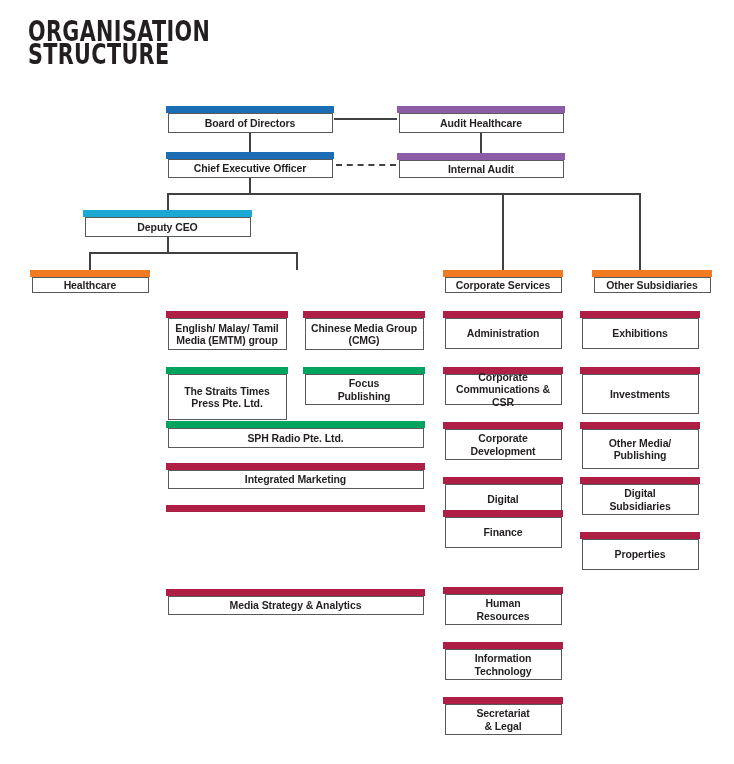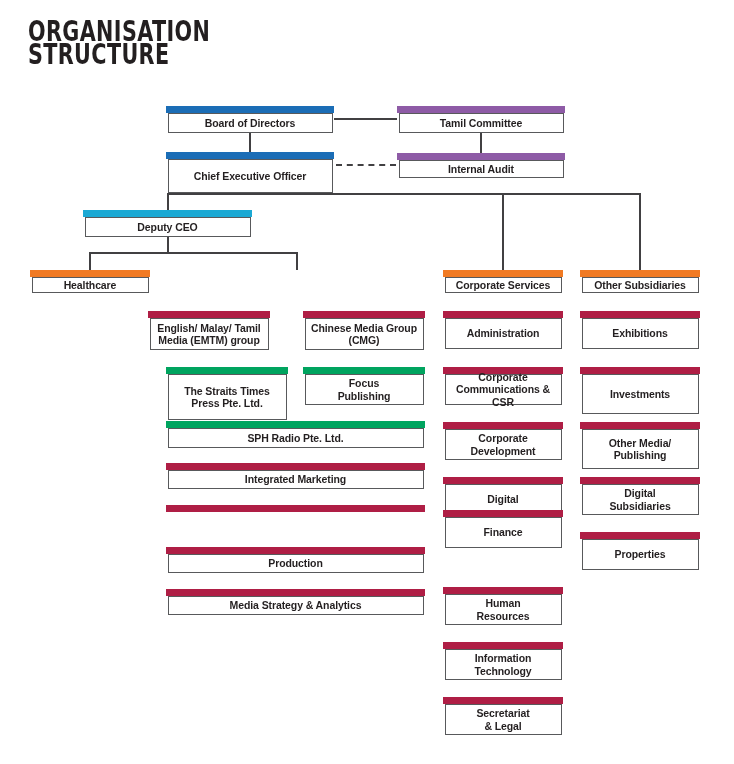--- a/index.html
+++ b/index.html
@@ -56,27 +56,27 @@
   <div class="node" style="left:166px;top:106px;width:168px">
     <div class="bar" style="background: rgb(27, 109, 182);"></div>
     <div class="nbody" style="height:20px">
         <span class="nlabel">Board of Directors</span>
       </div>
   </div>
 
   <div class="node" style="left:397px;top:106px;width:168px">
     <div class="bar" style="background: rgb(142, 91, 166);"></div>
     <div class="nbody" style="height:20px">
-        <span class="nlabel">Tamil Committee</span>
+        <span class="nlabel">Audit Healthcare</span>
       </div>
   </div>
 
   <div class="node" style="left:166px;top:152px;width:168px">
     <div class="bar" style="background: rgb(27, 109, 182);"></div>
-    <div class="nbody" style="height:34px">
+    <div class="nbody" style="height:19px">
         <span class="nlabel">Chief Executive Officer</span>
       </div>
   </div>
 
   <div class="node" style="left:397px;top:153px;width:168px">
     <div class="bar" style="background: rgb(142, 91, 166);"></div>
     <div class="nbody" style="height:18px">
         <span class="nlabel">Internal Audit</span>
       </div>
   </div>
@@ -96,28 +96,28 @@
   </div>
 
 
   <div class="node" style="left:443px;top:270px;width:120px">
     <div class="bar" style="background: rgb(241, 122, 35);"></div>
     <div class="nbody" style="height:16px">
         <span class="nlabel">Corporate Services</span>
       </div>
   </div>
 
-  <div class="node" style="left:580px;top:270px;width:120px">
+  <div class="node" style="left:592px;top:270px;width:120px">
     <div class="bar" style="background: rgb(241, 122, 35);"></div>
     <div class="nbody" style="height:16px">
         <span class="nlabel">Other Subsidiaries</span>
       </div>
   </div>
 
-  <div class="node" style="left:148px;top:311px;width:122px">
+  <div class="node" style="left:166px;top:311px;width:122px">
     <div class="bar" style="background: rgb(175, 30, 69);"></div>
     <div class="nbody" style="height:32px">
         <span class="nlabel">English/ Malay/ Tamil
 Media (EMTM) group</span>
       </div>
   </div>
 
   <div class="node" style="left:303px;top:311px;width:122px">
     <div class="bar" style="background: rgb(175, 30, 69);"></div>
     <div class="nbody" style="height:32px">
@@ -153,26 +153,20 @@
     <div class="bar" style="background: rgb(175, 30, 69);"></div>
     <div class="nbody" style="height:19px">
         <span class="nlabel">Integrated Marketing</span>
       </div>
   </div>
 
   <div class="node" style="left:166px;top:505px;width:259px">
     <div class="bar" style="background: rgb(175, 30, 69);"></div>
   </div>
 
-  <div class="node" style="left:166px;top:547px;width:259px">
-    <div class="bar" style="background: rgb(175, 30, 69);"></div>
-    <div class="nbody" style="height:19px">
-        <span class="nlabel">Production</span>
-      </div>
-  </div>
 
   <div class="node" style="left:166px;top:589px;width:259px">
     <div class="bar" style="background: rgb(175, 30, 69);"></div>
     <div class="nbody" style="height:19px">
         <span class="nlabel">Media Strategy &amp; Analytics</span>
       </div>
   </div>
 
   <div class="node" style="left:443px;top:311px;width:120px">
     <div class="bar" style="background: rgb(175, 30, 69);"></div>

